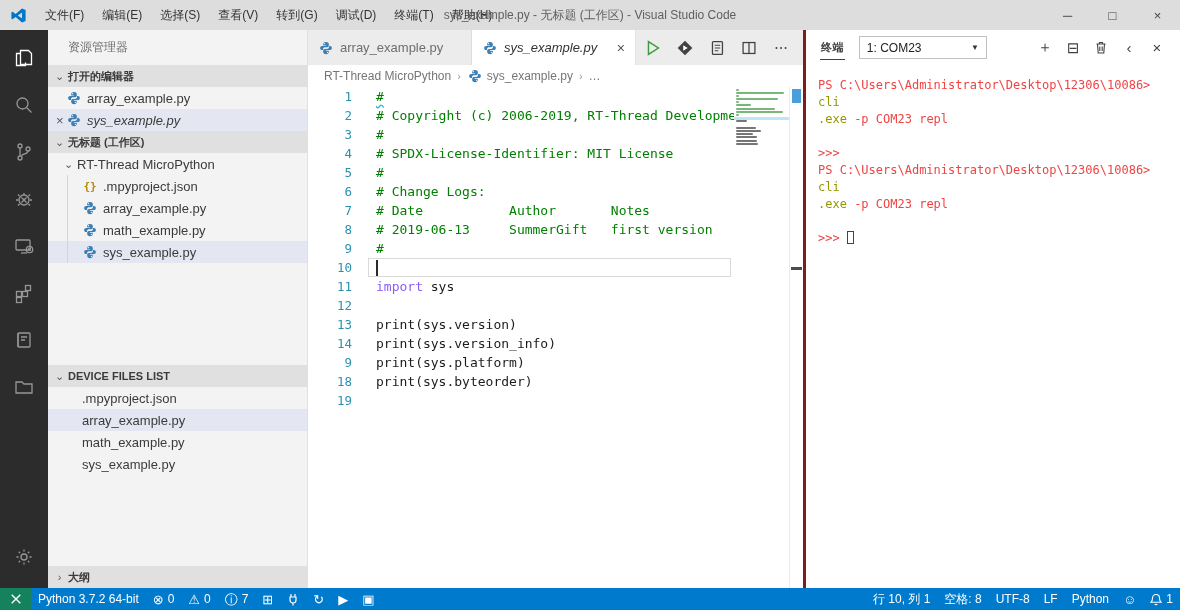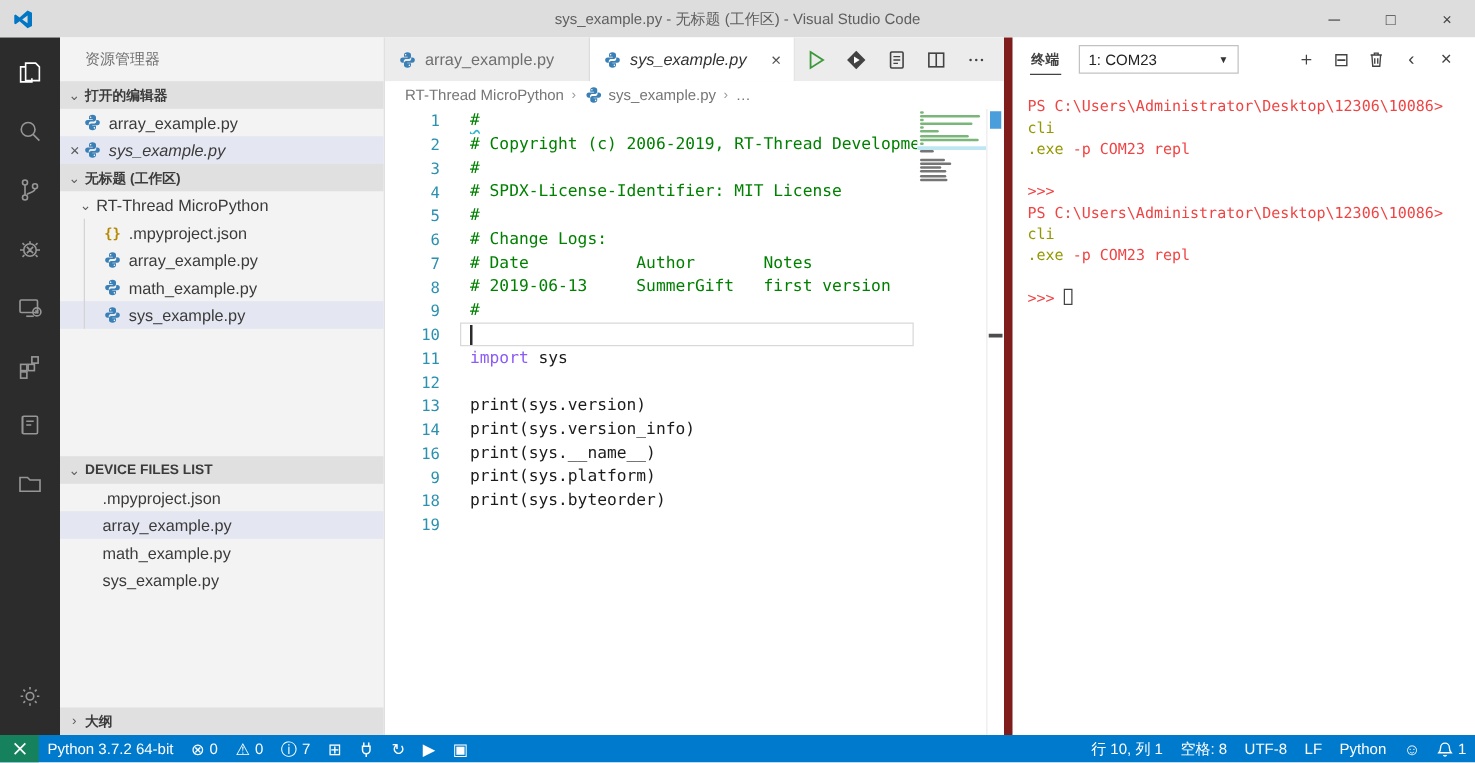--- a/index.html
+++ b/index.html
@@ -70,21 +70,21 @@
   .current-line-box{position:absolute;left:60px;right:72px;height:19px;border:1px solid #d9d9d9;pointer-events:none;}
   .cursor-caret{position:absolute;left:68px;width:2px;height:16px;background:#2b2b2b;}
   .minimap{position:absolute;top:1px;right:14px;width:55px;bottom:0;background:#fff;}
   .mm-row{height:3.2px;position:relative;}
   .mm-bar{position:absolute;left:2px;top:0.5px;height:2px;border-radius:1px;}
   .overview{position:absolute;top:0;right:0;width:14px;bottom:0;background:#fff;border-left:1px solid #ececec;}
   .ov-info{position:absolute;top:2px;right:2px;width:9px;height:14px;background:#4a9edb;}
   .ov-cursor{position:absolute;top:180px;left:1px;right:1px;height:3px;background:#4d4d4d;}
 
   
-  .panel{width:377px;flex:none;border-left:7px solid #7f1d1d;display:flex;flex-direction:column;background:#fff;}
+  .panel{width:377px;flex:none;border-left:3px solid #7f1d1d;display:flex;flex-direction:column;background:#fff;}
   .panel-header{height:35px;display:flex;align-items:center;padding:0 10px 0 14px;flex:none;}
   .panel-title{font-size:11px;font-weight:bold;color:#424242;letter-spacing:.4px;border-bottom:1px solid #424242;padding:5px 1px 4px;}
   .terminal-select{width:128px;height:23px;border:1px solid #c2c2c2;background:#fff;font-size:12px;display:flex;align-items:center;justify-content:space-between;padding:0 7px;margin-left:14px;color:#222;}
   .select-arrow{font-size:8px;color:#333;}
   .panel-icons{margin-left:auto;display:flex;align-items:center;gap:2px;}
   .panel-icon{width:26px;height:26px;display:flex;align-items:center;justify-content:center;font-size:15px;color:#424242;}
   .terminal{flex:1;padding:12px 4px 0 12px;font-family:"DejaVu Sans Mono",monospace;font-size:12px;line-height:17px;color:#333;overflow:hidden;}
   .t-line{white-space:pre-wrap;min-height:17px;}
   .t-p{color:#ef4444;}
   .t-y{color:#949800;}
@@ -100,20 +100,30 @@
 </style>
 </head>
 <body>
 
 <div class="window">
 
   <div class="titlebar">
     <svg class="vs-logo" viewBox="0 0 24 24">
       <path fill="#0076c4" d="M17 2 8 10 3.5 6.6 2 7.4v9.2l1.5.8L8 14l9 8 5-2.4V4.4L17 2zm0 5.6v8.8L11 12l6-4.4z"></path>
     </svg>
+    <div class="menubar">
+        <div class="menu-item">文件(F)</div>
+        <div class="menu-item">编辑(E)</div>
+        <div class="menu-item">选择(S)</div>
+        <div class="menu-item">查看(V)</div>
+        <div class="menu-item">转到(G)</div>
+        <div class="menu-item">调试(D)</div>
+        <div class="menu-item">终端(T)</div>
+        <div class="menu-item">帮助(H)</div>
+      </div>
     <div class="title-text">sys_example.py - 无标题 (工作区) - Visual Studio Code</div>
     <div class="win-controls">
         <div class="win-btn">─</div>
         <div class="win-btn">□</div>
         <div class="win-btn">×</div>
       </div>
   </div>
 
   <div class="main">
 
@@ -378,21 +388,20 @@
             <div class="code-line"><span class="gutter-num">5</span><span class="code-text"><span class="tok-comment">#</span></span></div>
             <div class="code-line"><span class="gutter-num">6</span><span class="code-text"><span class="tok-comment"># Change Logs:</span></span></div>
             <div class="code-line"><span class="gutter-num">7</span><span class="code-text"><span class="tok-comment"># Date           Author       Notes</span></span></div>
             <div class="code-line"><span class="gutter-num">8</span><span class="code-text"><span class="tok-comment"># 2019-06-13     SummerGift   first version</span></span></div>
             <div class="code-line"><span class="gutter-num">9</span><span class="code-text"><span class="tok-comment">#</span></span></div>
             <div class="code-line"><span class="gutter-num">10</span><span class="code-text"></span></div>
             <div class="code-line"><span class="gutter-num">11</span><span class="code-text"><span class="tok-kw">import</span><span class="tok-p"> sys</span></span></div>
             <div class="code-line"><span class="gutter-num">12</span><span class="code-text"></span></div>
             <div class="code-line"><span class="gutter-num">13</span><span class="code-text"><span class="tok-p">print(sys.version)</span></span></div>
             <div class="code-line"><span class="gutter-num">14</span><span class="code-text"><span class="tok-p">print(sys.version_info)</span></span></div>
-            <div class="code-line"><span class="gutter-num">16</span><span class="code-text"><span class="tok-p">print(sys.__name__)</span></span></div>
             <div class="code-line"><span class="gutter-num">9</span><span class="code-text"><span class="tok-p">print(sys.platform)</span></span></div>
             <div class="code-line"><span class="gutter-num">18</span><span class="code-text"><span class="tok-p">print(sys.byteorder)</span></span></div>
             <div class="code-line"><span class="gutter-num">19</span><span class="code-text"></span></div>
           </div>
         <div class="cursor-caret" id="caret" style="top: 172.5px;"></div>
         <div class="minimap" id="minimap">
             <div class="mm-row">
               <div class="mm-bar" style="width: 3px; background: rgb(122, 181, 122);"></div>
             </div>
             <div class="mm-row">

